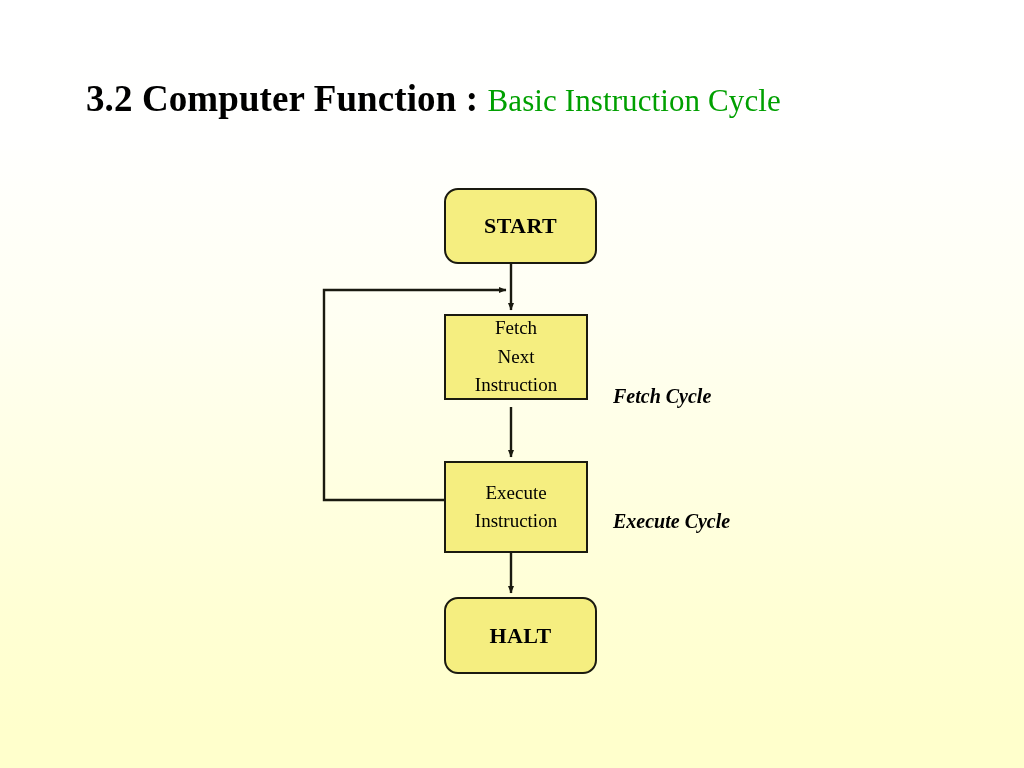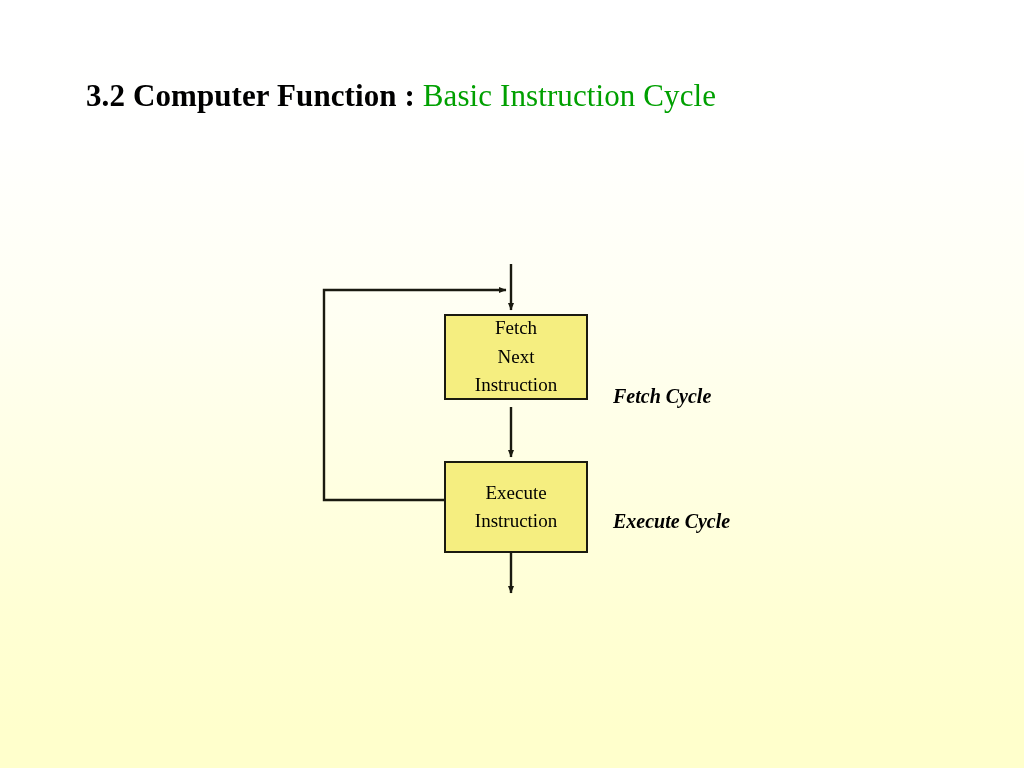--- a/index.html
+++ b/index.html
@@ -22,21 +22,21 @@
   
   #title-block {
     position: absolute;
     left: 86px;
     top: 80px;
     white-space: nowrap;
     line-height: 1.0;
   }
   .title-main {
     font-family: "Liberation Serif", serif;
-    font-size: 31px;
+    font-size: 37px;
     font-weight: bold;
     color: #000000;
     letter-spacing: 0.1px;
   }
   .title-accent {
     font-family: "Liberation Serif", serif;
     font-size: 31px;
     font-weight: normal;
     color: #00A000;
     letter-spacing: 0.1px;
@@ -118,34 +118,40 @@
 
     <line x1="511" y1="264" x2="511" y2="310" stroke="#1A1A10" stroke-width="2.4" marker-end="url(#arrowhead)"></line>
 
     <line x1="511" y1="407" x2="511" y2="457" stroke="#1A1A10" stroke-width="2.4" marker-end="url(#arrowhead)"></line>
 
     <line x1="511" y1="553" x2="511" y2="593" stroke="#1A1A10" stroke-width="2.4" marker-end="url(#arrowhead)"></line>
 
     <path d="M 444 500 L 324 500 L 324 290 L 506 290" fill="none" stroke="#1A1A10" stroke-width="2.4" marker-end="url(#arrowhead)"></path>
   </svg>
 
+  <div id="node-start" class="node terminal">
+    <span class="node-label label-bold">START</span>
+  </div>
 
   <div id="node-fetch" class="node">
     <span class="node-label label-plain">
       <span>Fetch</span><br>
       <span>Next</span><br>
       <span>Instruction</span>
     </span>
   </div>
 
   <div id="node-exec" class="node">
     <span class="node-label label-plain">
       <span>Execute</span><br>
       <span>Instruction</span>
     </span>
   </div>
 
+  <div id="node-halt" class="node terminal">
+    <span class="node-label label-bold">HALT</span>
+  </div>
 
   <div id="label-fetch-cycle" class="cycle-label">Fetch Cycle</div>
 
   <div id="label-execute-cycle" class="cycle-label">Execute Cycle</div>
 
 </div>
 
 </body></html>

